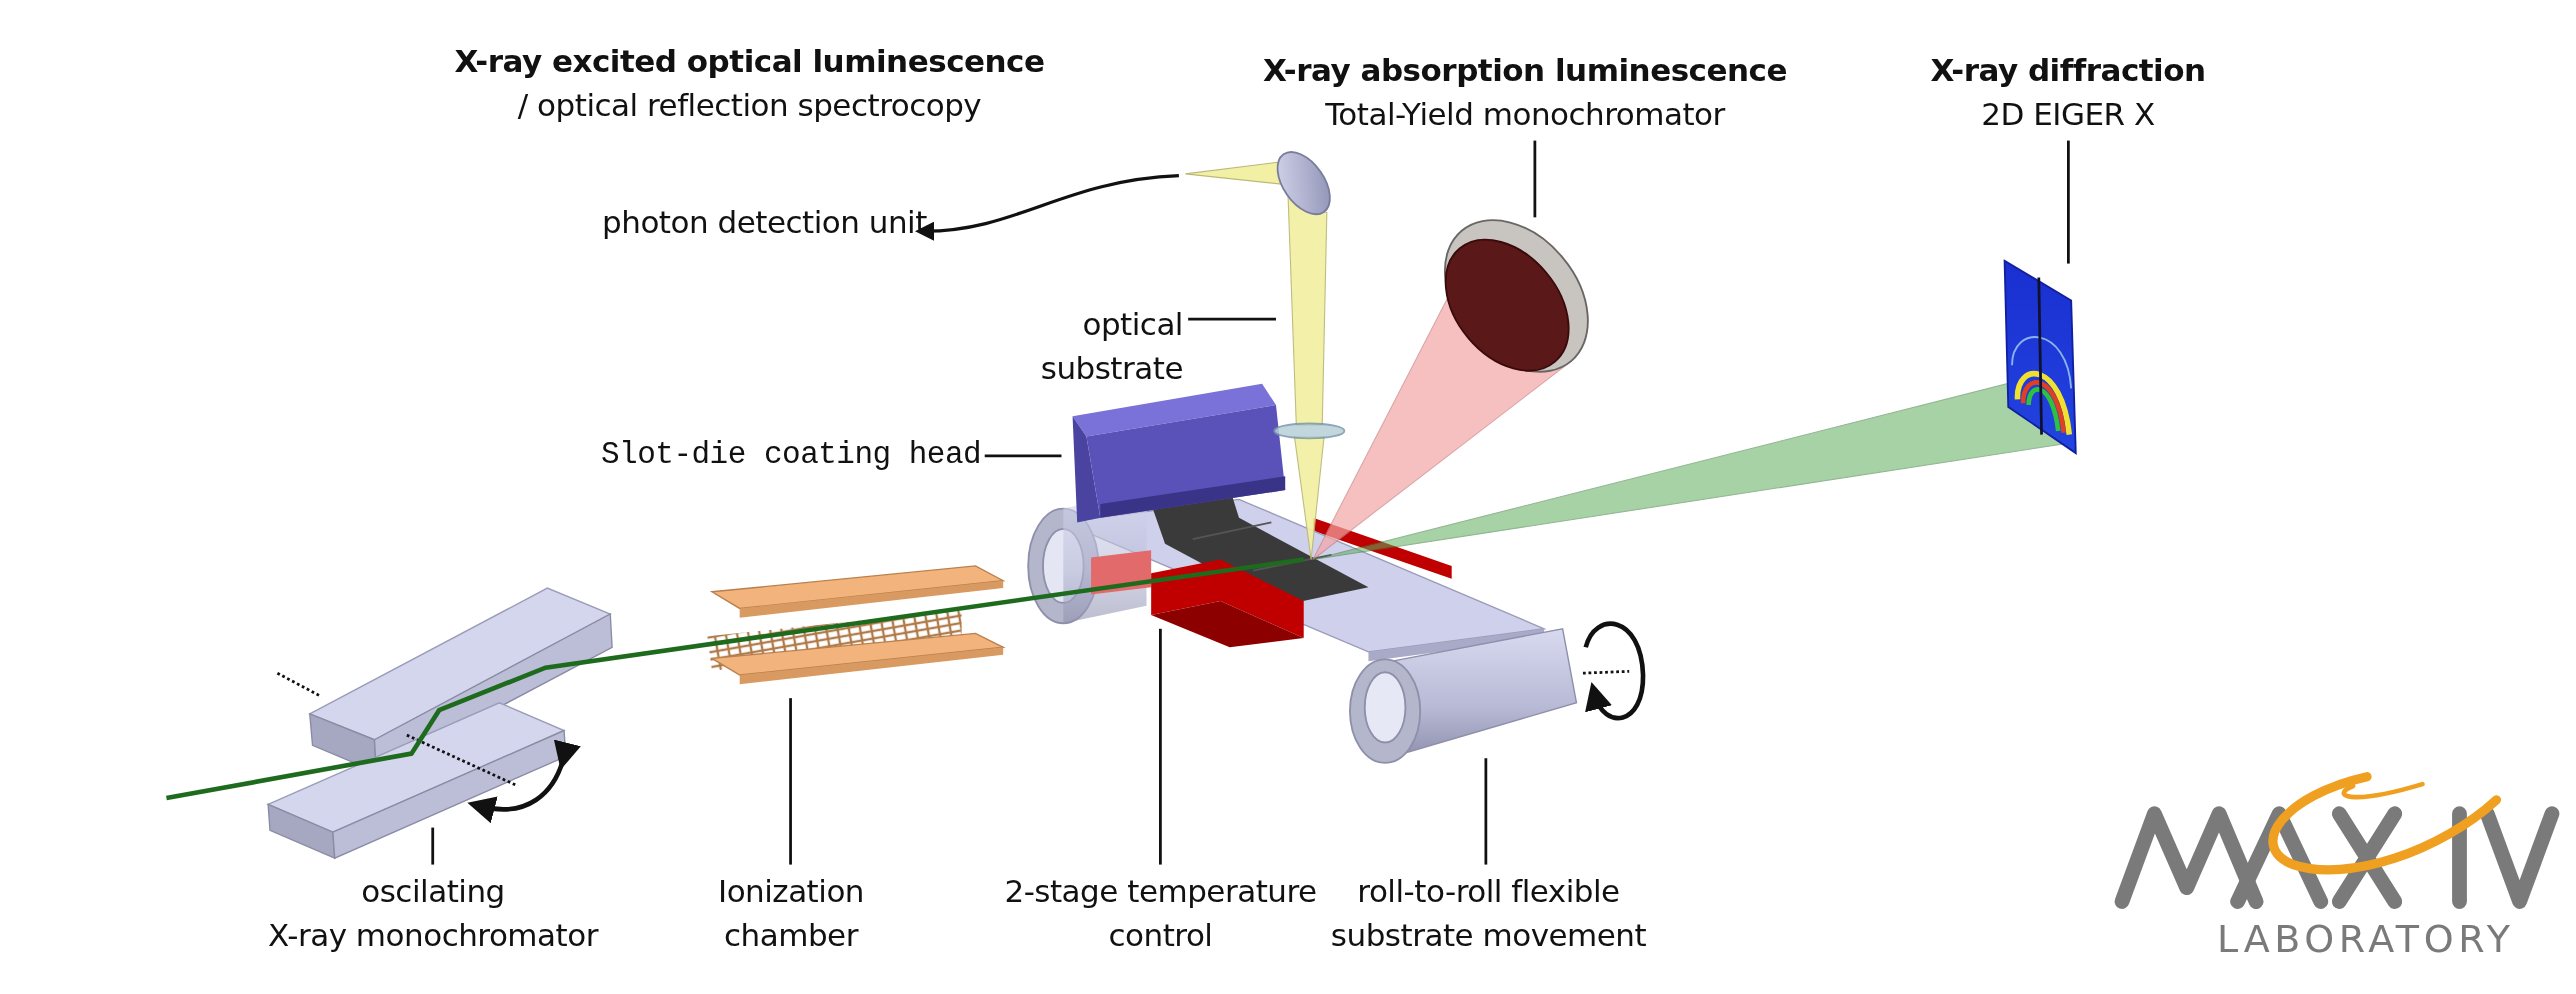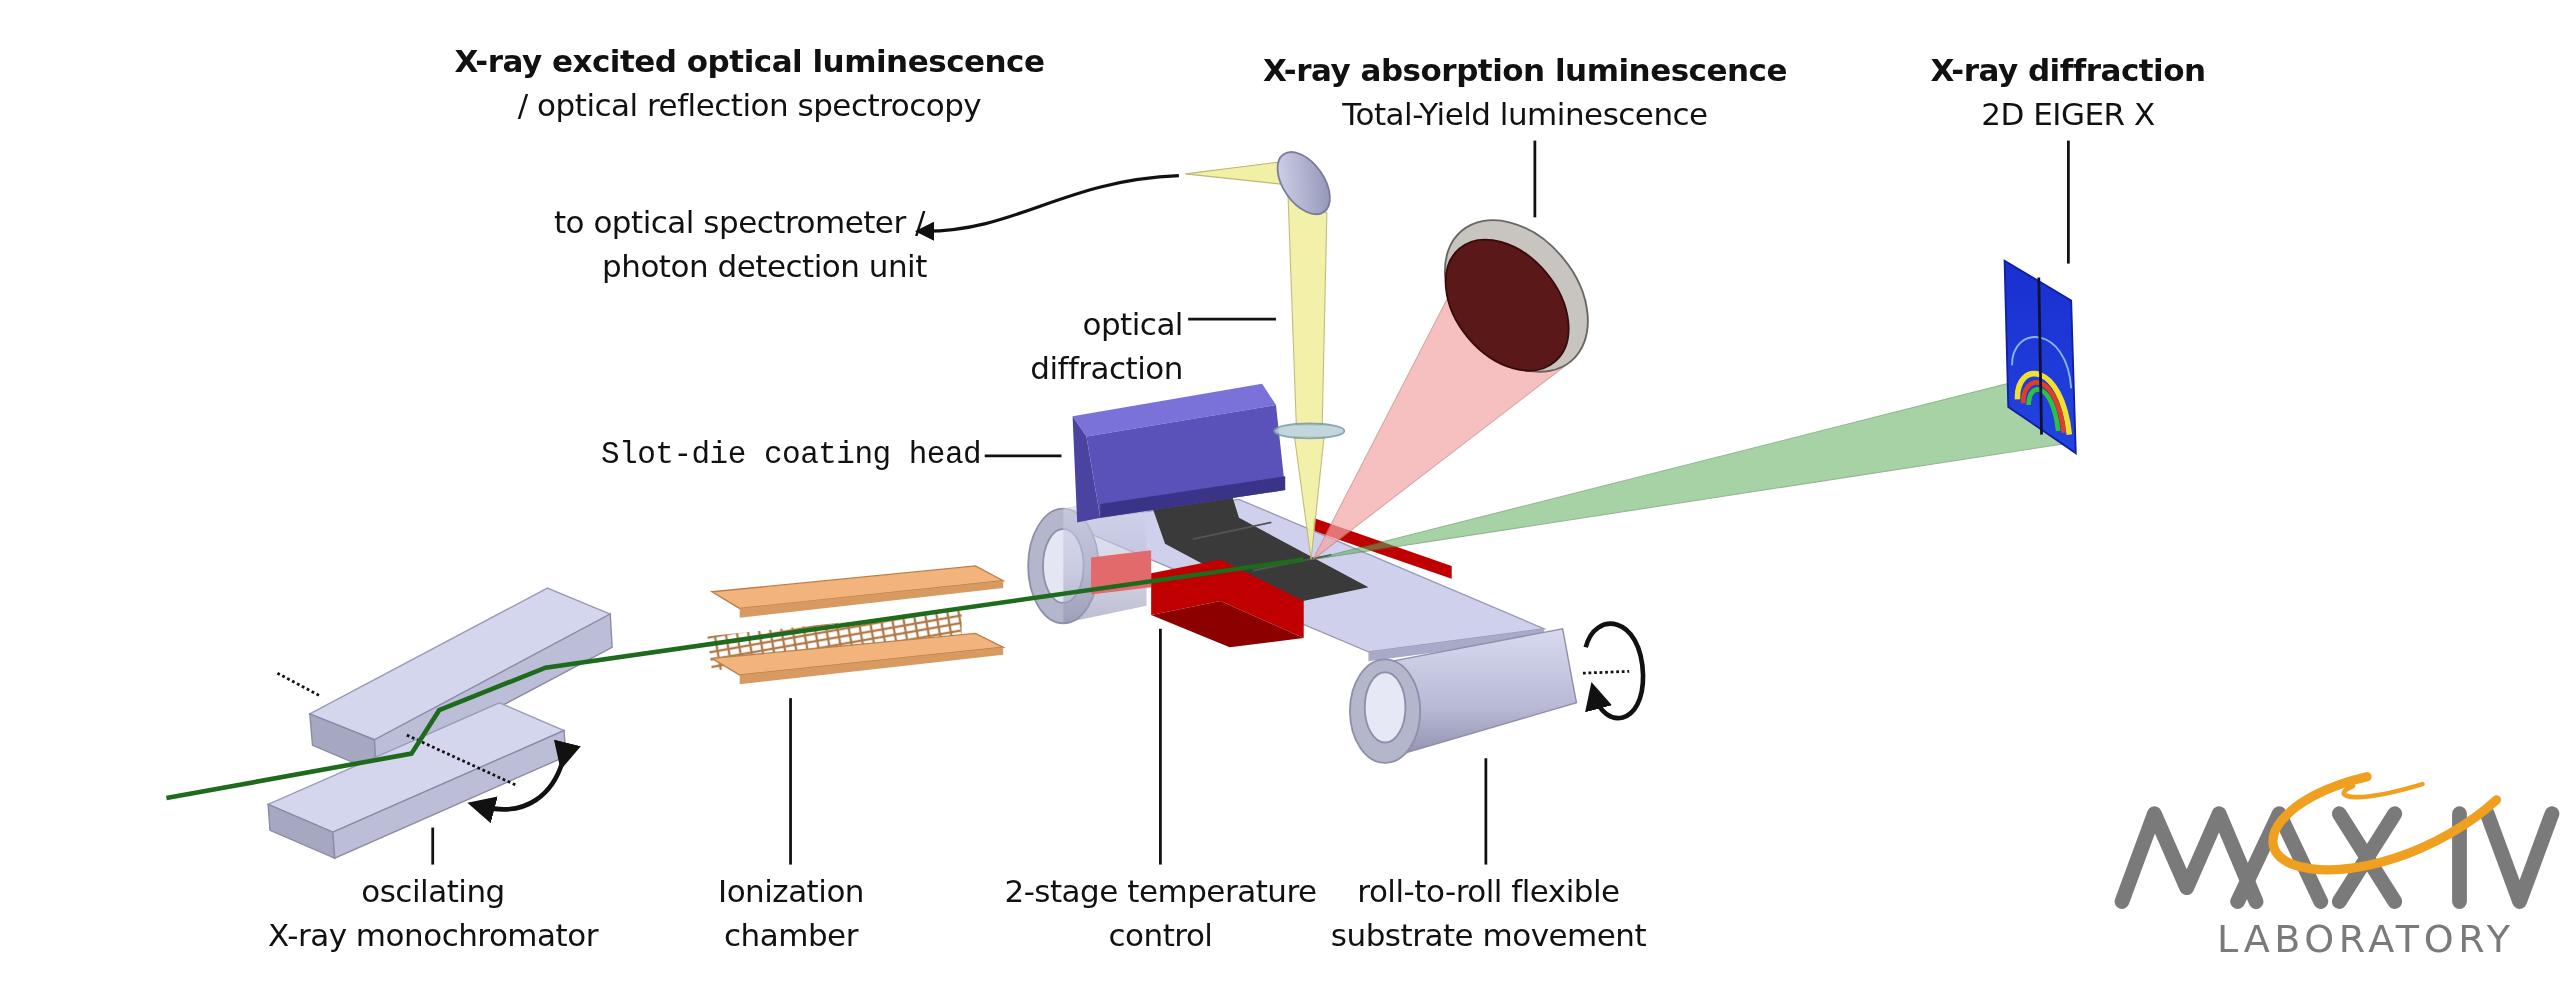--- a/index.html
+++ b/index.html
@@ -145,33 +145,32 @@
     <path d="M2545,850 C2520,860 2540,872 2620,848" fill="none" stroke="#f0a020" stroke-width="5" stroke-linecap="round"></path>
   </g>
 </svg>
 
 <div class="lbl" style="left:435px; top:39px; width:629px;">
   <b>X-ray excited optical luminescence</b>
   <span>/ optical reflection spectrocopy</span>
 </div>
 <div class="lbl" style="left:1257px; top:48px; width:536px;">
   <b>X-ray absorption luminescence</b>
-  <span>Total-Yield luminescence</span>
+  <span>Total-Yield monochromator</span>
 </div>
 <div class="lbl" style="left:1883px; top:48px; width:370px;">
   <b>X-ray diffraction</b>
   <span>2D EIGER X</span>
 </div>
 <div class="lbl right" style="left:518px; top:200px; width:407px;">
-  <span>to optical spectrometer /</span>
   <span style="padding-right:0px; margin-right:-1.8px;">photon detection unit</span>
 </div>
 <div class="lbl right" style="left:980px; top:266px; width:203px;margin-top:36px;">
   <span>optical</span>
-  <span>diffraction</span>
+  <span>substrate</span>
 </div>
 <div class="lbl right" style="left:601px; top:433px; width:374px;font-family:Liberation Mono, monospace;">
   <span>Slot-die coating head</span>
 </div>
 <div class="lbl" style="left:248px; top:869px; width:370px;">
   <span>oscilating</span>
   <span>X-ray monochromator</span>
 </div>
 <div class="lbl" style="left:680px; top:869px; width:222px;">
   <span>Ionization</span>

